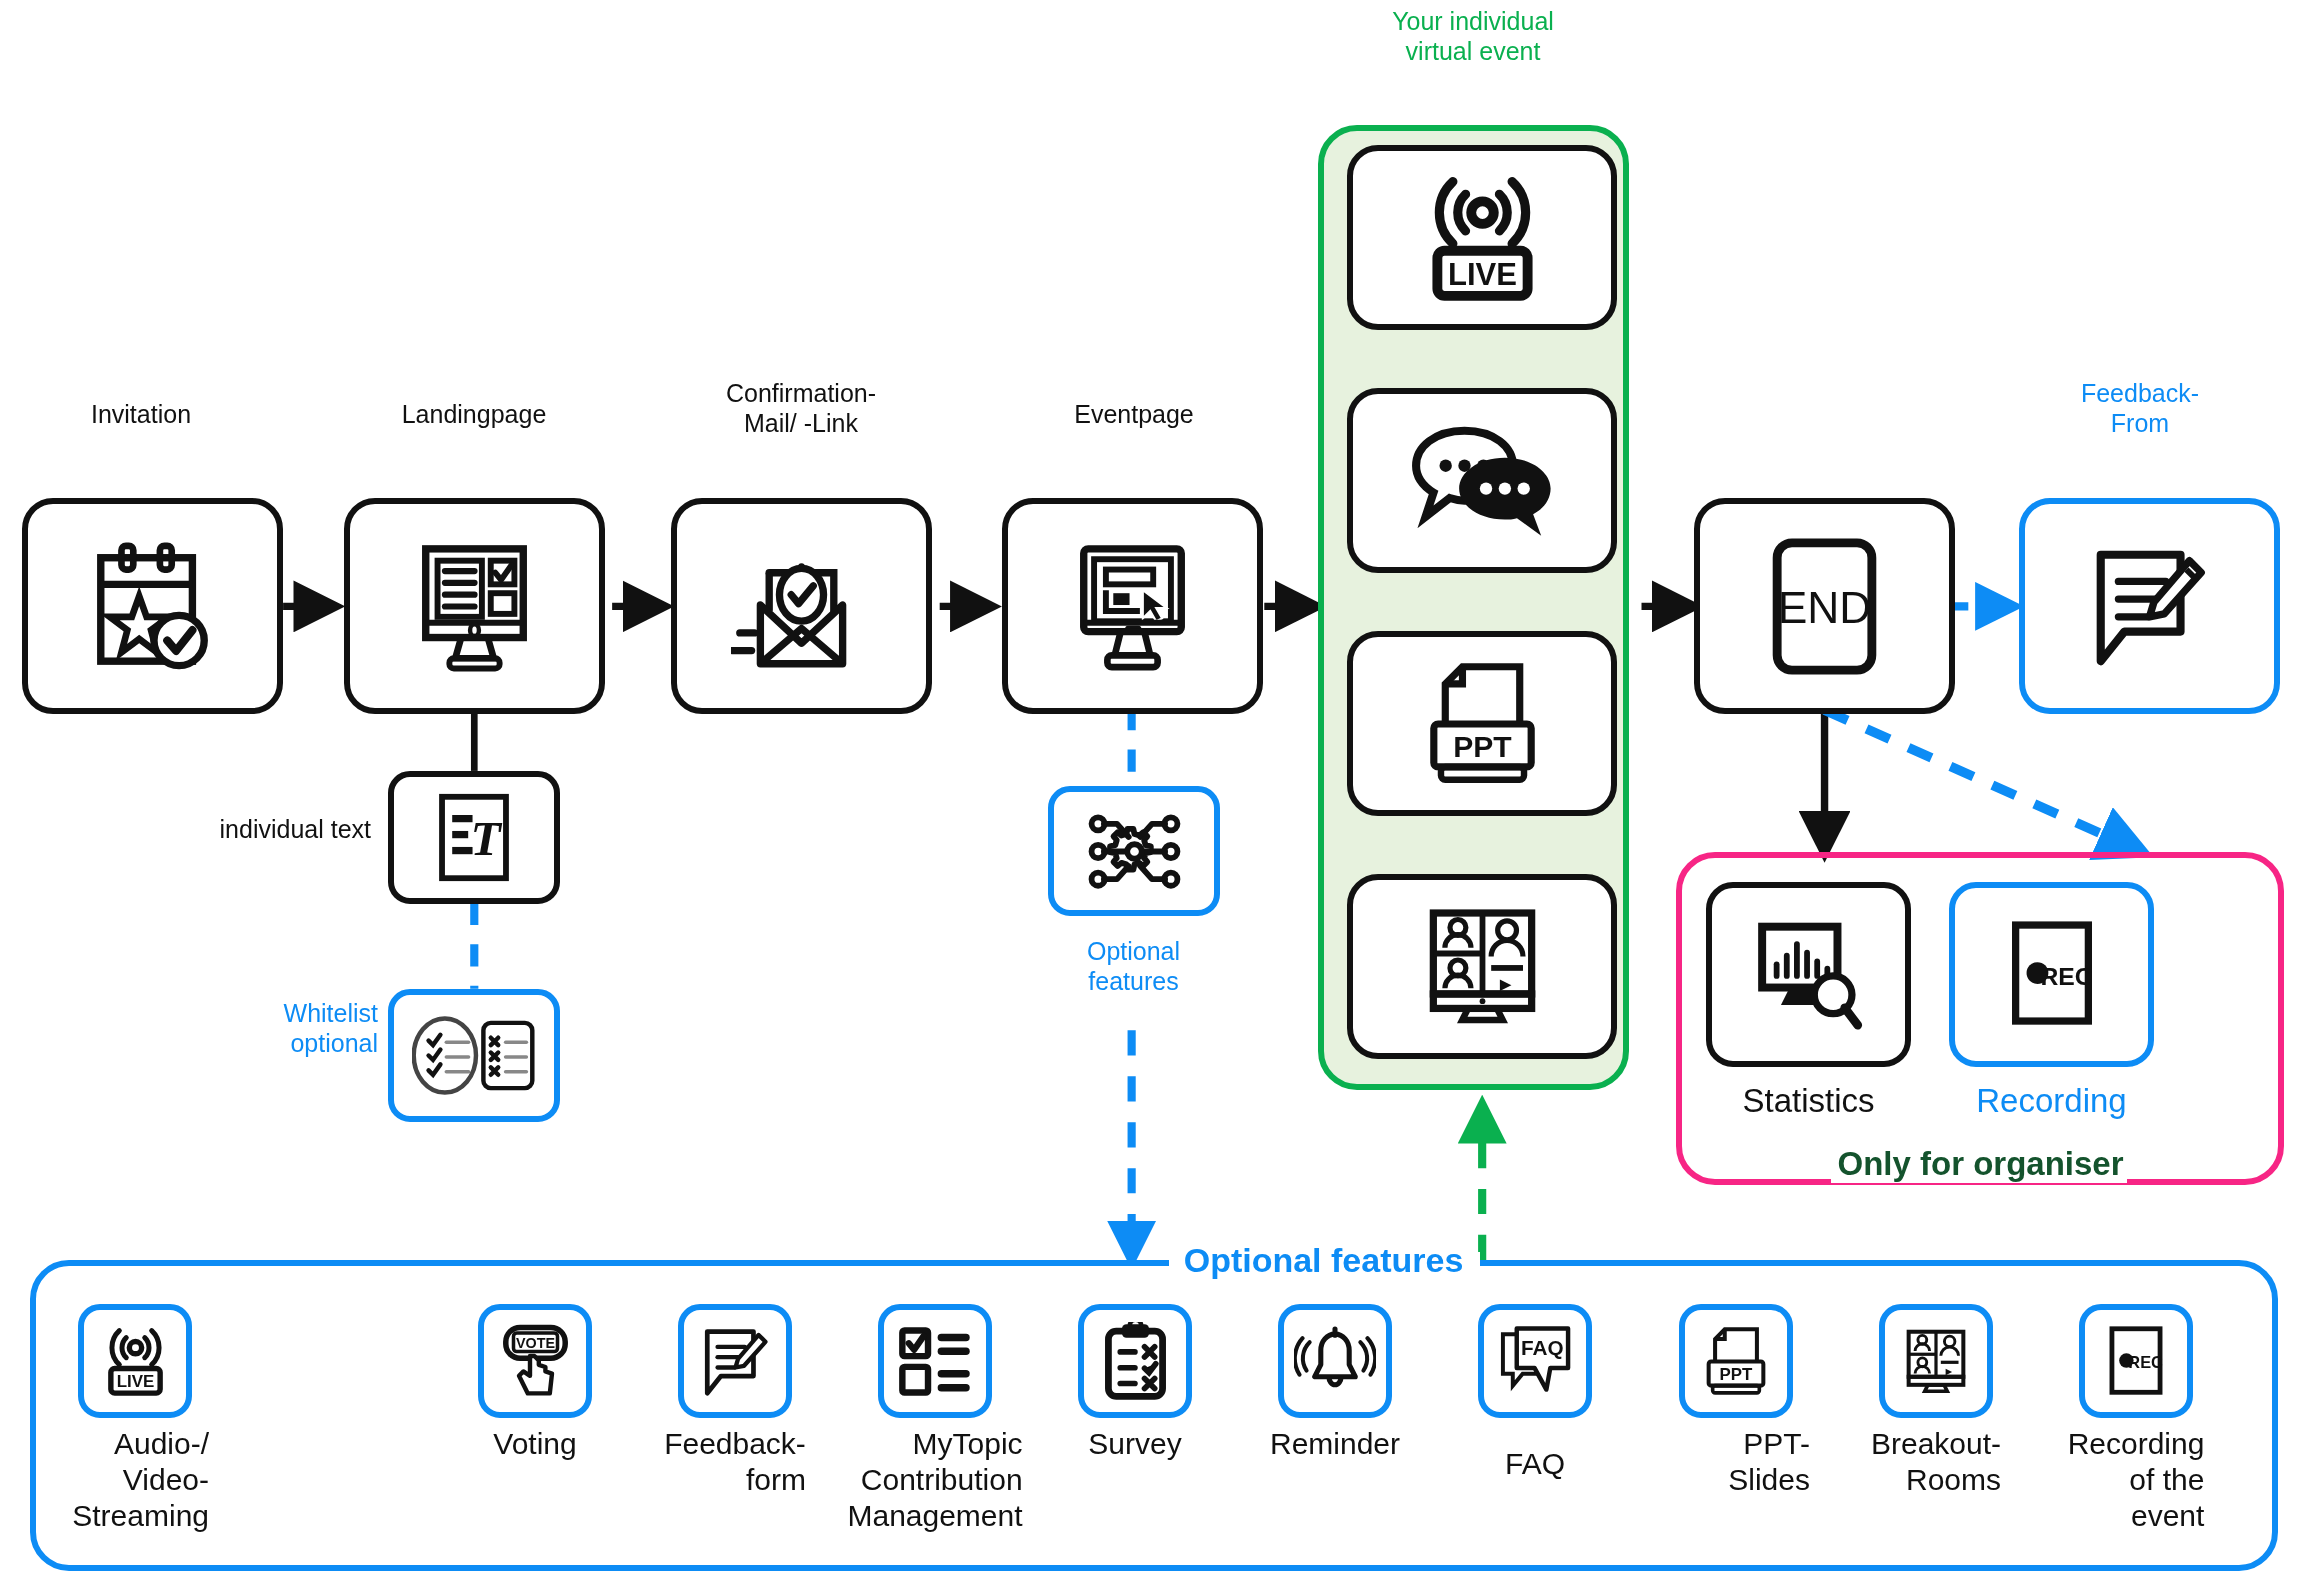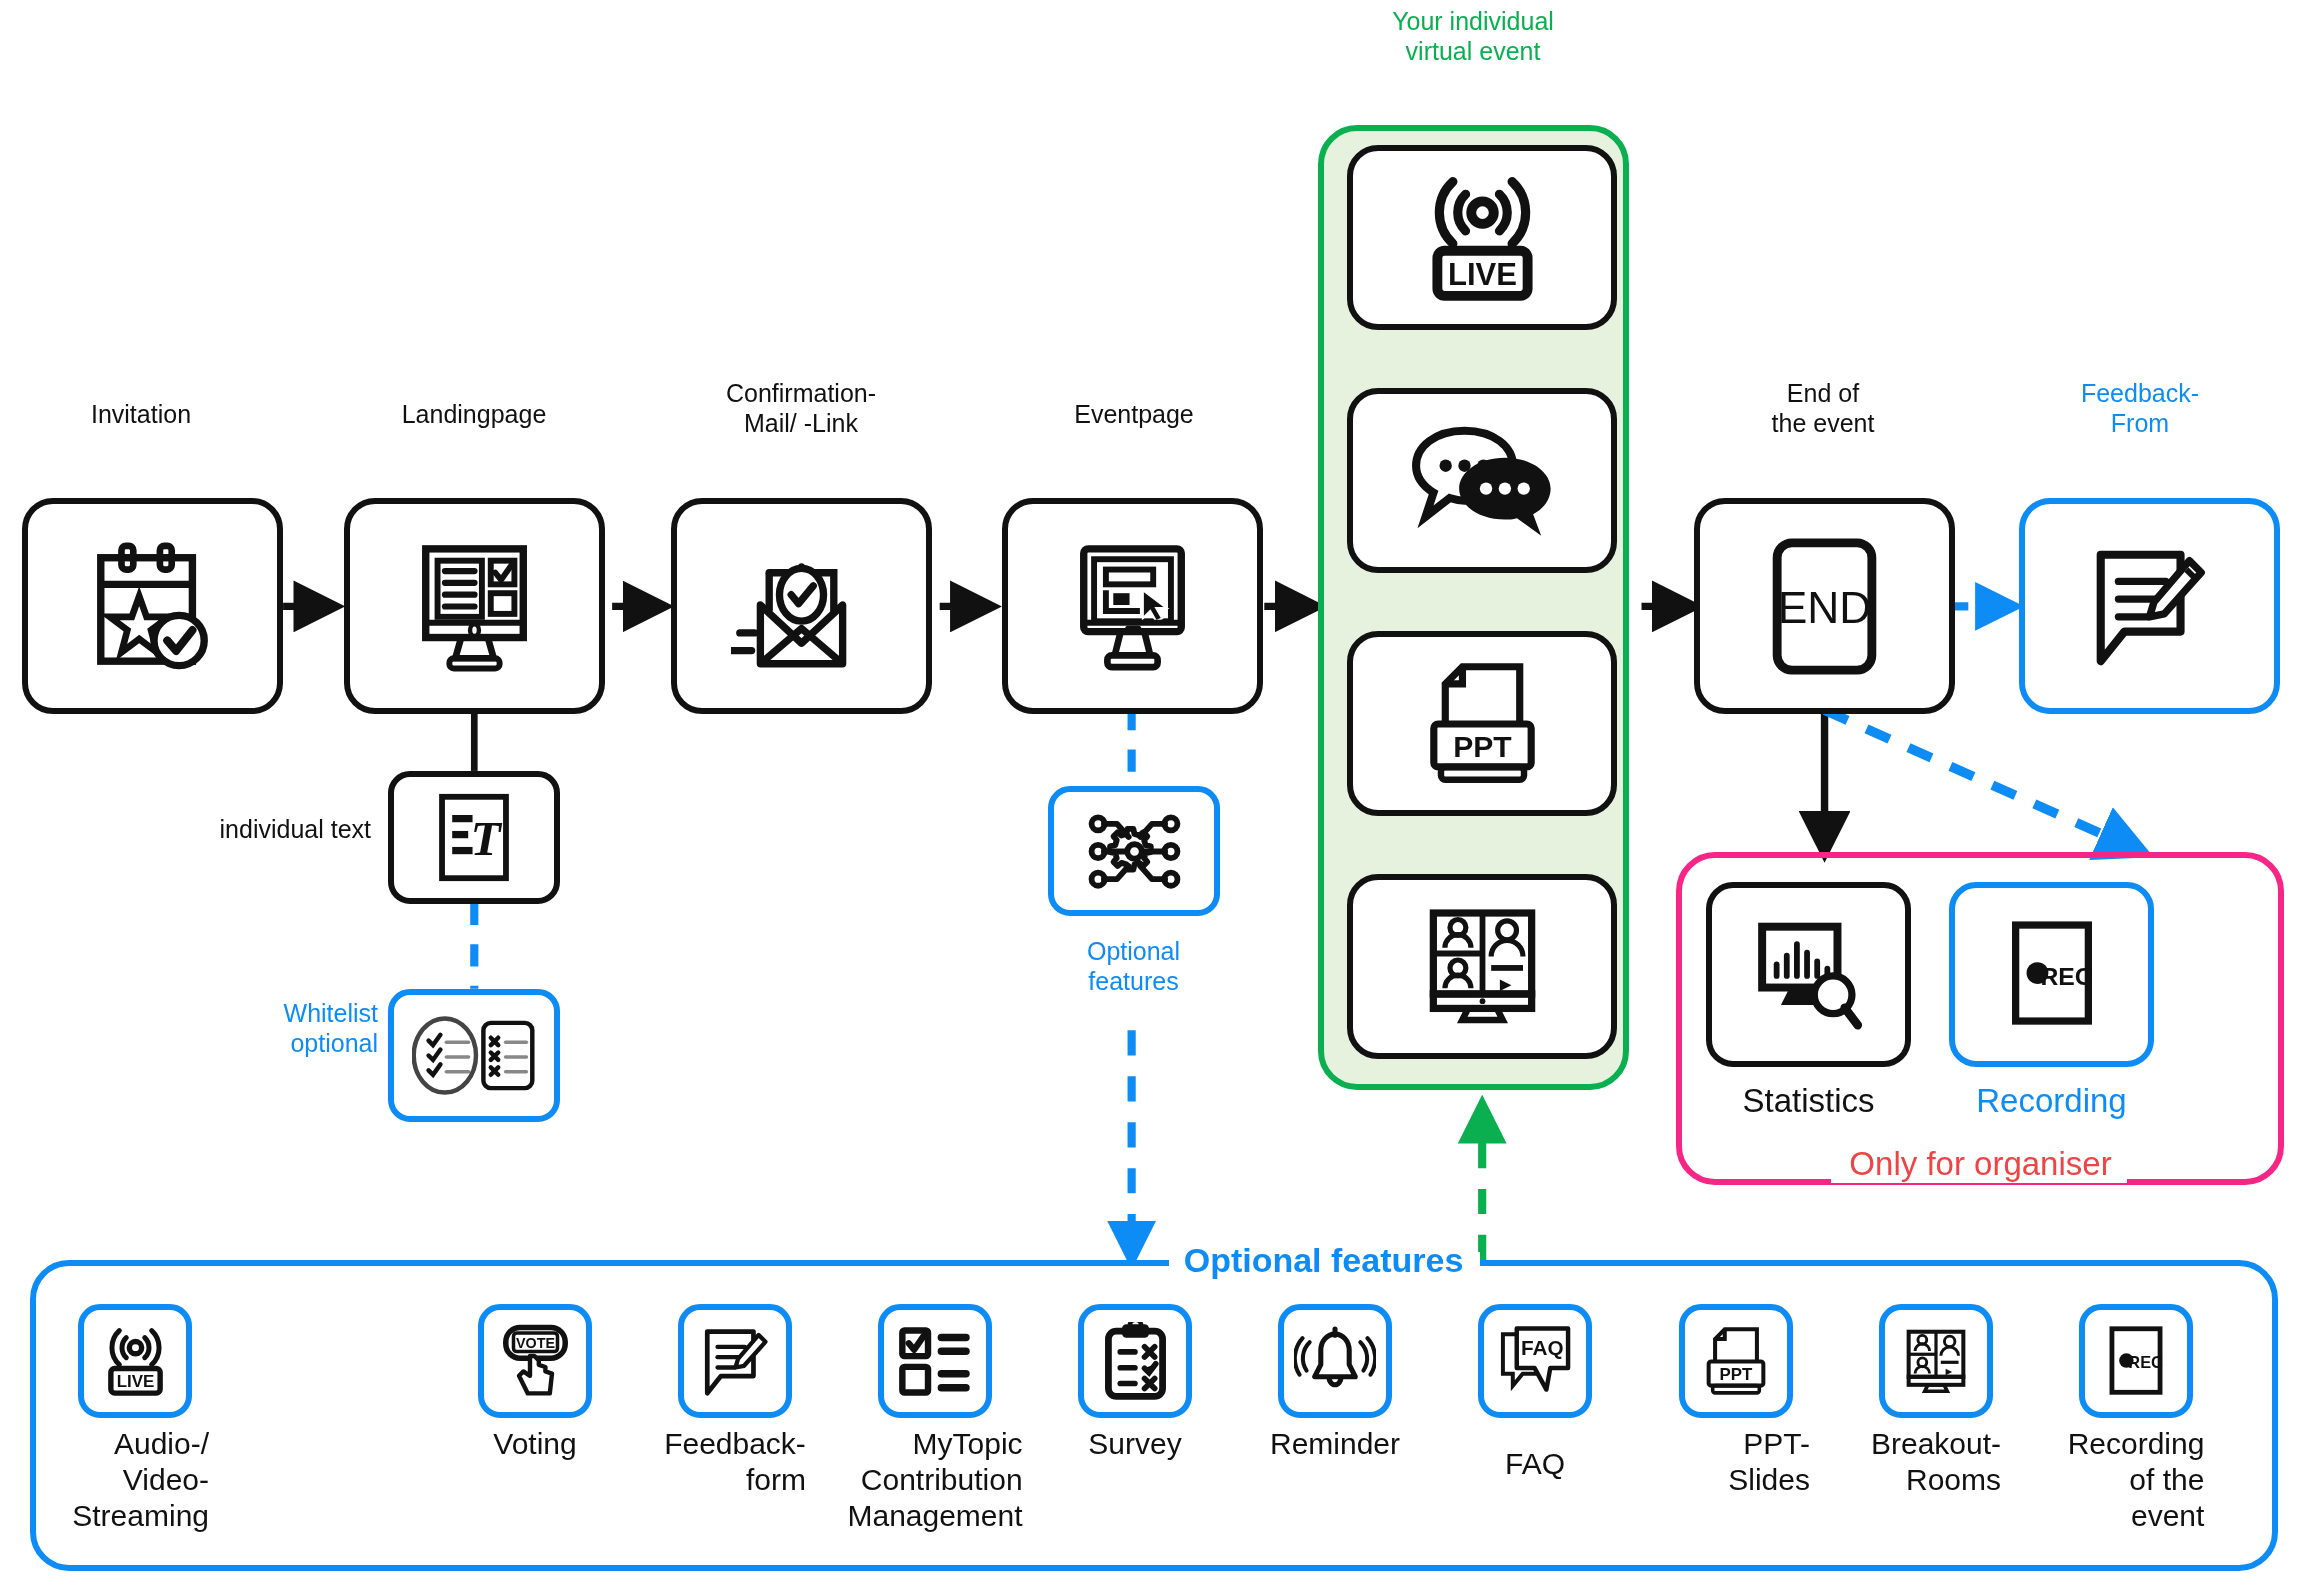--- a/index.html
+++ b/index.html
@@ -2,21 +2,21 @@
 <html style="font-size:12px"><head>
 <meta charset="utf-8">
 <style>
   html,body{margin:0;padding:0;background:#fff;}
   body{font-family:"Liberation Sans",sans-serif;color:#111;}
   #stage{position:relative;width:2307px;height:1590px;overflow:hidden;background:#fff;}
 
   .lbl{position:absolute;text-align:center;line-height:1.18;font-size:25px;color:#111;white-space:pre-line;}
   .lbl.blue{color:#0d8cf5;}
   .lbl.green{color:#0ab04f;}
-  .lbl.pink{color:#ef4444;}
+  .lbl.pink{color:#14532d;font-weight:bold;}
 
   
   .node{position:absolute;box-sizing:border-box;border:6.7px solid #111;border-radius:31px;background:#fff;
         display:flex;align-items:center;justify-content:center;}
   .node.blue{border-color:#0d8cf5;}
   .node svg{display:block;}
 
   
   #green-frame{position:absolute;box-sizing:border-box;border:6.7px solid #0ab04f;border-radius:39px;background:#e7f2de;}
 
@@ -209,22 +209,20 @@
       <path d="M27 34 L27 48 L50 48" fill="none" stroke="#111" stroke-width="4"></path>
       <rect x="32" y="36" width="11" height="8" fill="#111"></rect>
       <path d="M52 34 L52 53 L57 48 L61 55 L65 53 L61 46 L68 46 Z" fill="#111" stroke="#fff" stroke-width="1.4"></path>
       <line x1="12" y1="56" x2="78" y2="56" stroke="#111" stroke-width="4"></line>
       <rect x="40" y="58" width="11" height="4" rx="2" fill="#111"></rect>
       <path d="M37 62 L53 62 L57 78 L33 78 Z" fill="none" stroke="#111" stroke-width="4.5"></path>
       <rect x="28" y="78" width="34" height="8" rx="3" fill="none" stroke="#111" stroke-width="4.5"></rect>
     </svg>
   </div>
 
-  <div class="lbl" style="left:1697px;top:379px;width:252px;">End of
-the event</div>
   <div class="node" style="left:1694px;top:498px;width:261px;height:216px;">
     <svg width="119" height="145" viewBox="0 0 80 98">
       <rect x="8" y="6" width="64" height="86" rx="10" fill="none" stroke="#111" stroke-width="6"></rect>
       <text x="40" y="60" text-anchor="middle" font-family="Liberation Sans,sans-serif" font-size="30" fill="#111">END</text>
     </svg>
   </div>
 
   <div class="lbl blue" style="left:2014px;top:379px;width:252px;">Feedback-
 From</div>
   <div class="node blue" style="left:2019px;top:498px;width:261px;height:216px;">

